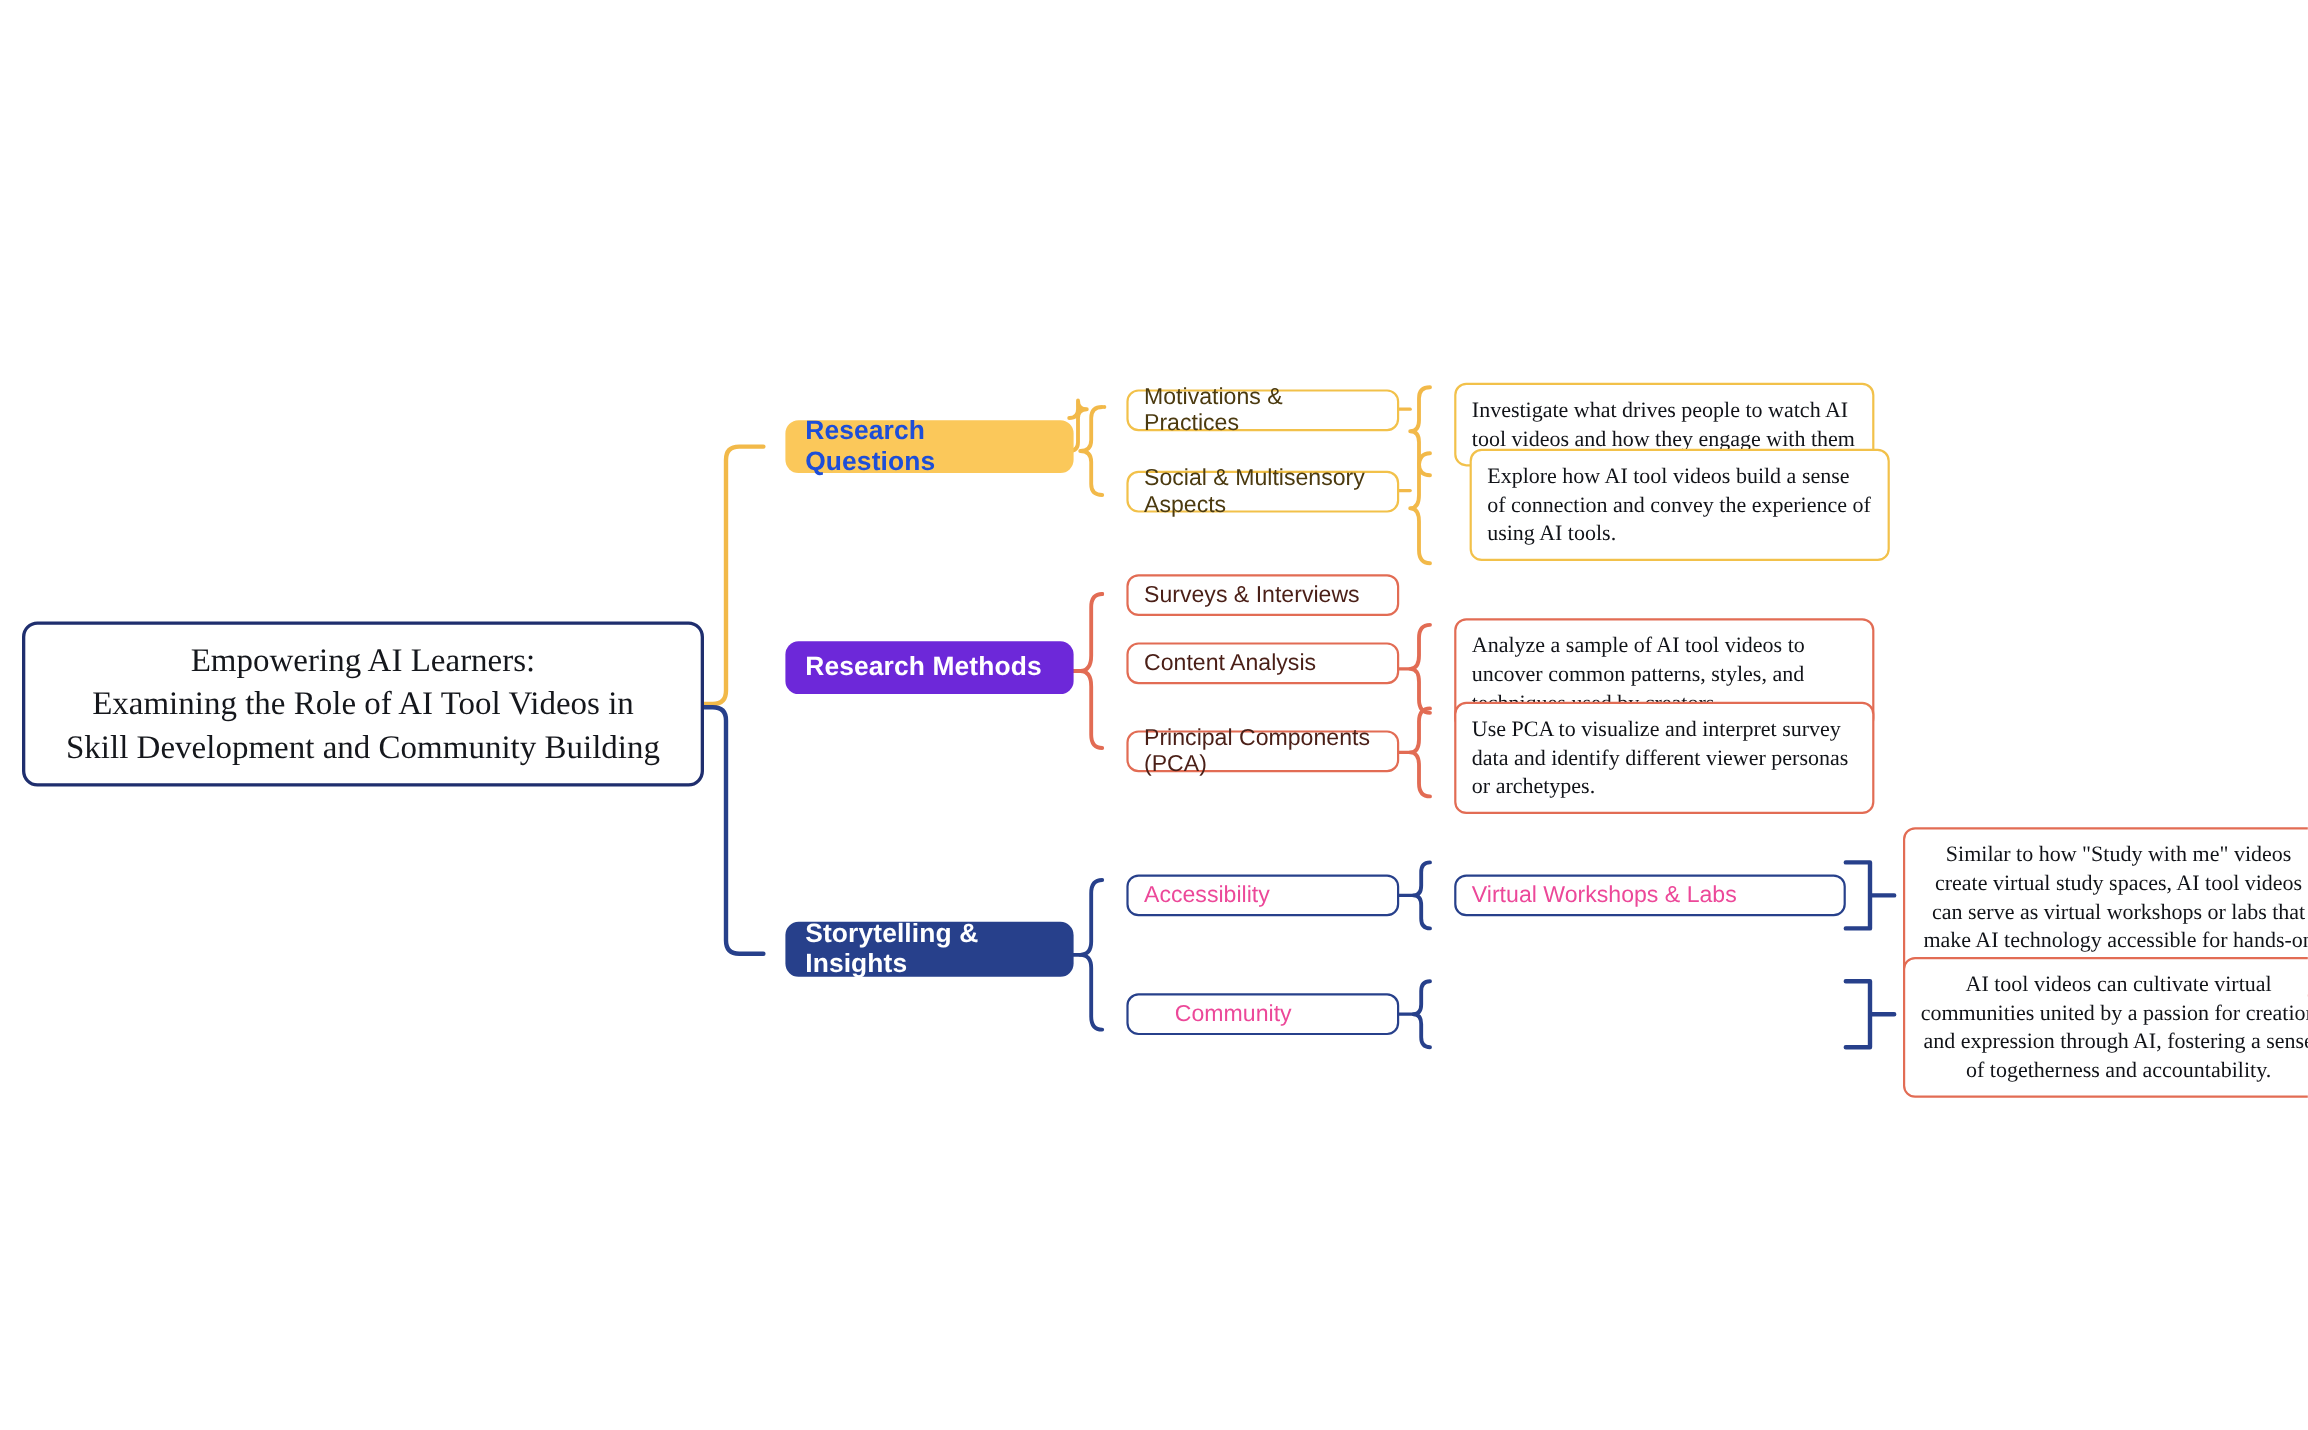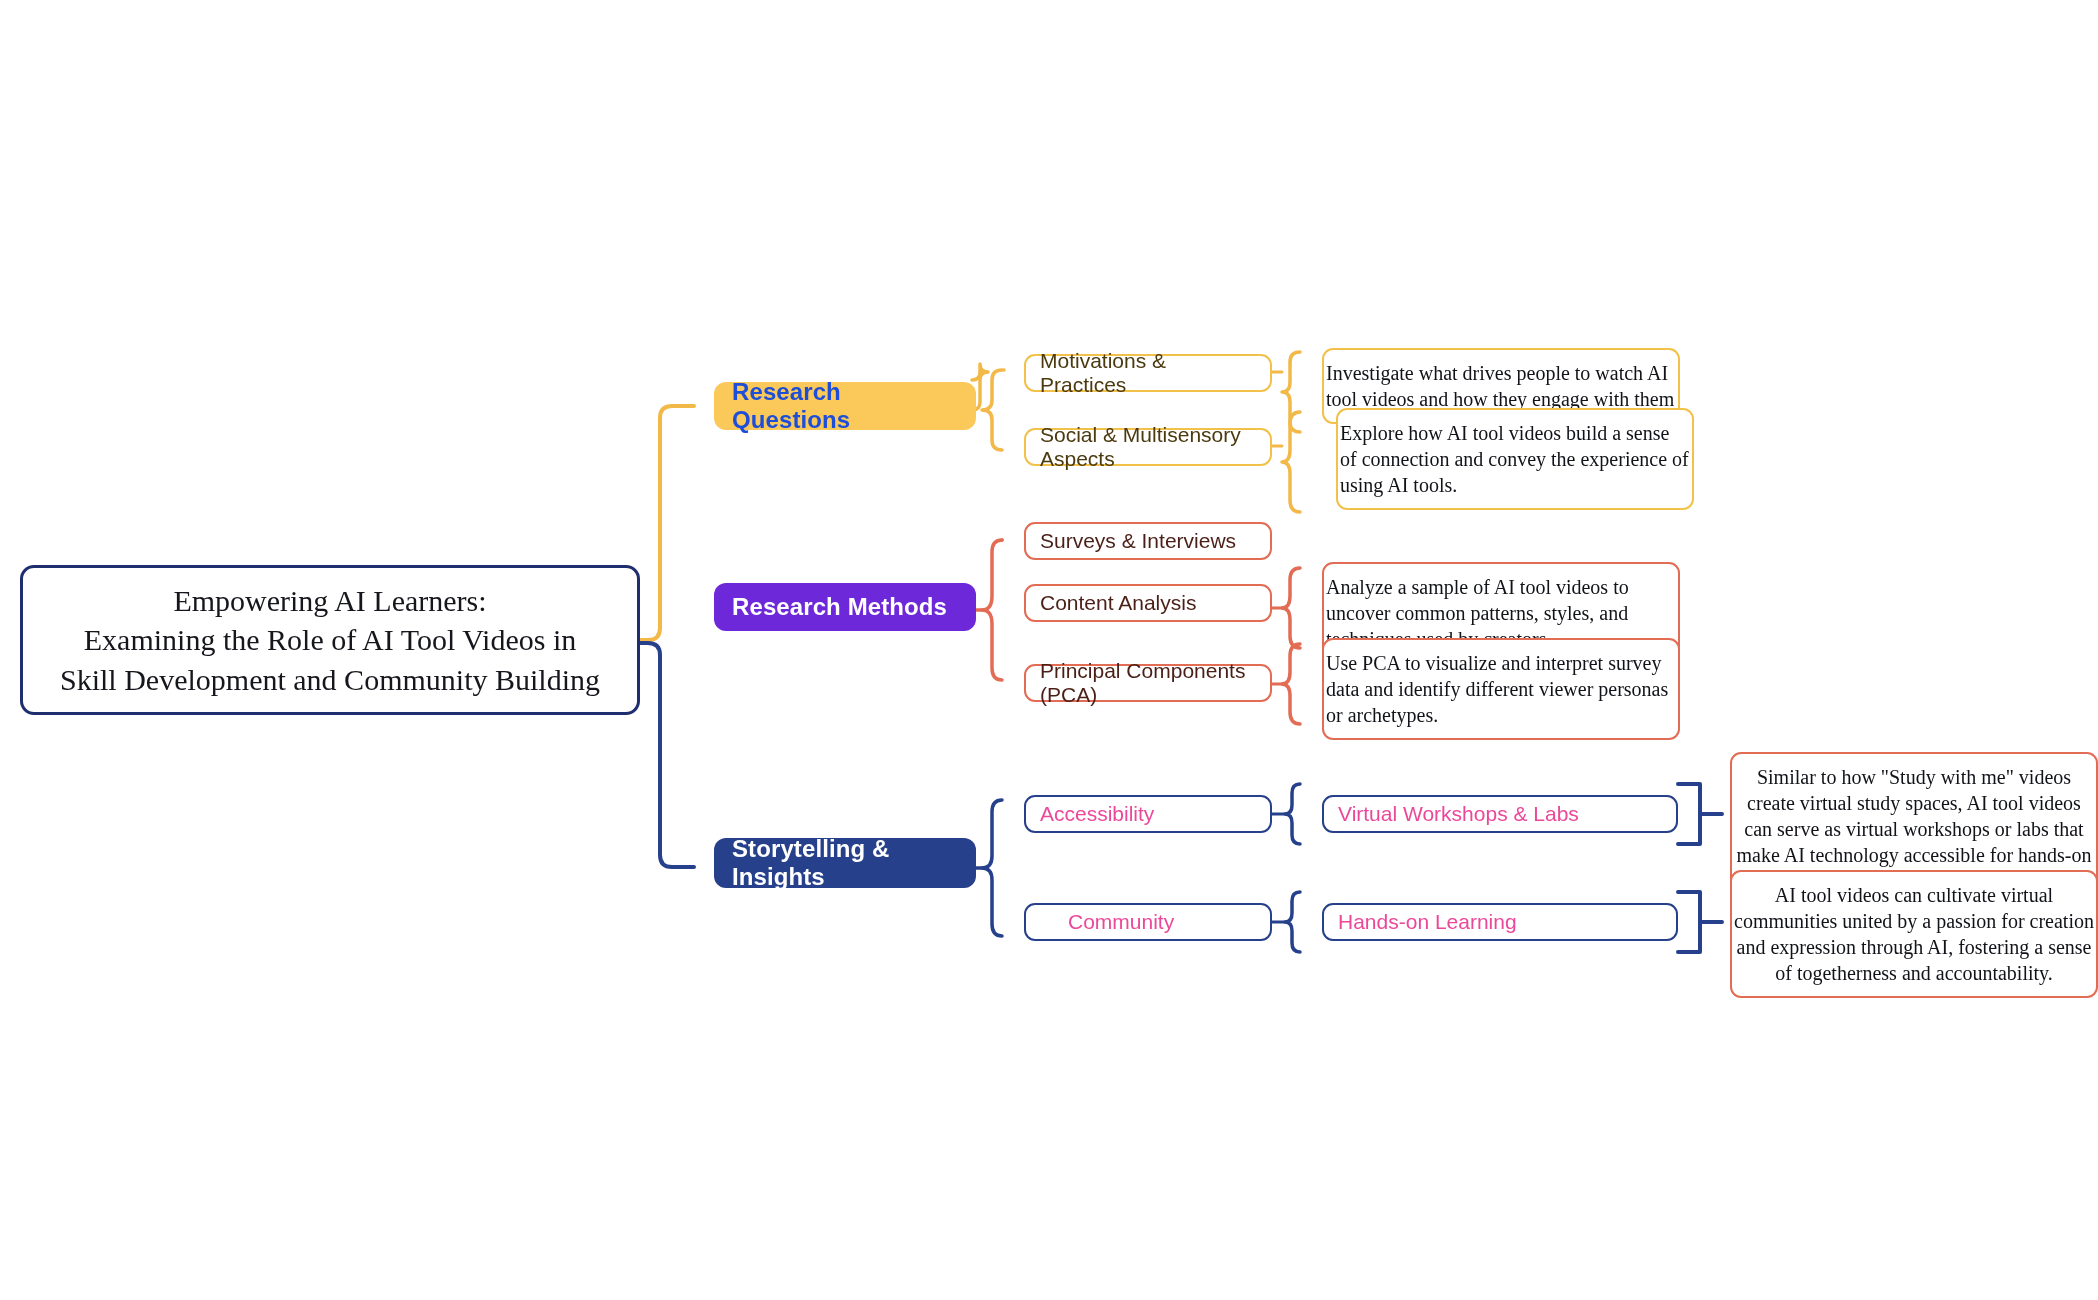--- a/index.html
+++ b/index.html
@@ -33,21 +33,21 @@
     background:#fff;border-radius:11px;border:2.5px solid #ccc;
     padding:0 14px;font-size:21px;
   }
   .obox.yellow{border-color:#F2C14A;color:#4b3a10;}
   .obox.salmon{border-color:#E26C54;color:#4a1f17;}
   .obox.navy  {border-color:#27408B;color:#ec4899;}
 
   
   .leaf{
     background:#fff;border-radius:11px;border:2px solid #ccc;
-    display:block;padding:10px 2px;
+    display:block;padding:10px 14px;
     font-family:"Liberation Serif",serif;font-size:20px;line-height:1.30;
     color:#111318;
   }
   .leaf.yellow{border-color:#F2C14A;}
   .leaf.salmon{border-color:#E26C54;}
   .leaf.center{text-align:center;}
 </style>
 </head>
 <body>
 
@@ -161,20 +161,17 @@
   <div class="node obox navy" style="left:1322px;top:795px;width:356px;height:38px;">
     <span>Virtual Workshops &amp; Labs</span>
   </div>
   <div class="leaf salmon center" style="position:absolute;left:1730px;top:752px;width:360px;">
     <span>Similar to how "Study with me" videos create virtual study spaces, AI tool videos can serve as virtual workshops or labs that make AI technology accessible for hands-on learning and experimentation.</span>
   </div>
 
   <div class="node obox navy" style="left:1024px;top:903px;width:248px;height:38px;padding-left:42px;">
     <span>Community</span>
   </div>
-  <div class="node obox navy" style="left:1322px;top:903px;width:356px;height:38px;">
-    <span>Hands-on Learning</span>
-  </div>
   <div class="leaf salmon center" style="position:absolute;left:1730px;top:870px;width:360px;">
     <span>AI tool videos can cultivate virtual communities united by a passion for creation and expression through AI, fostering a sense of togetherness and accountability.</span>
   </div>
 
 </div>
 
 </body></html>

